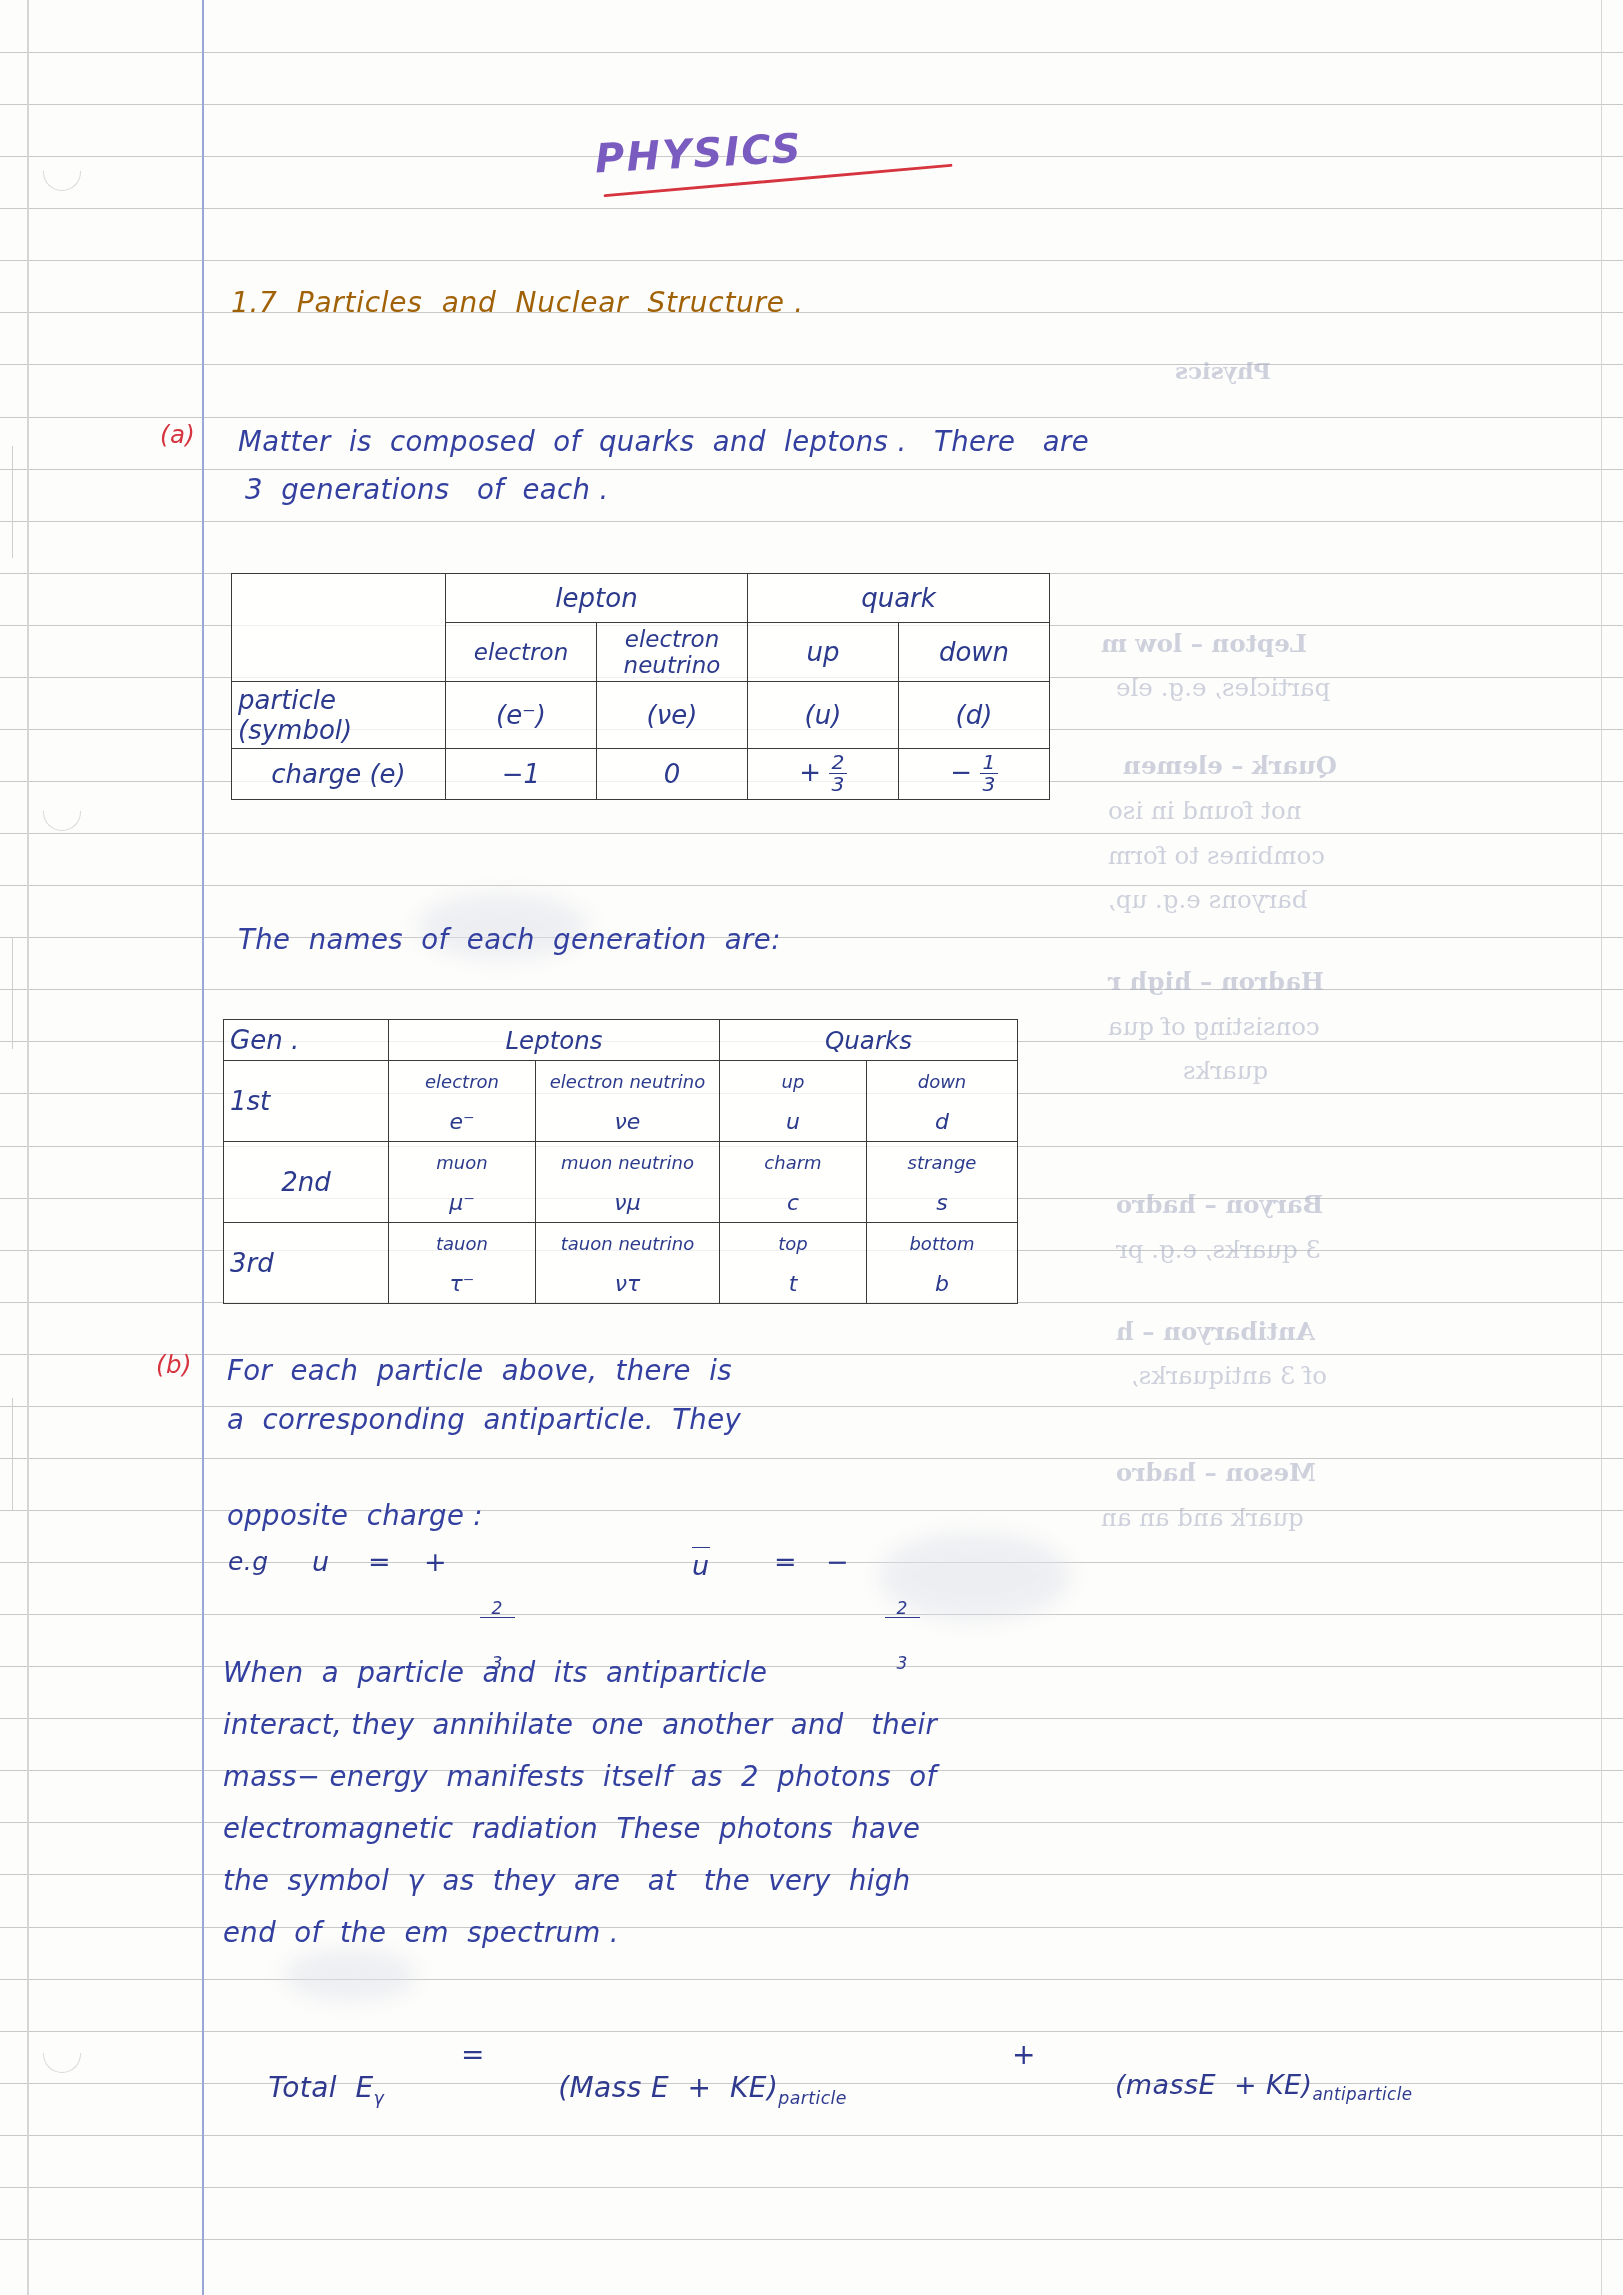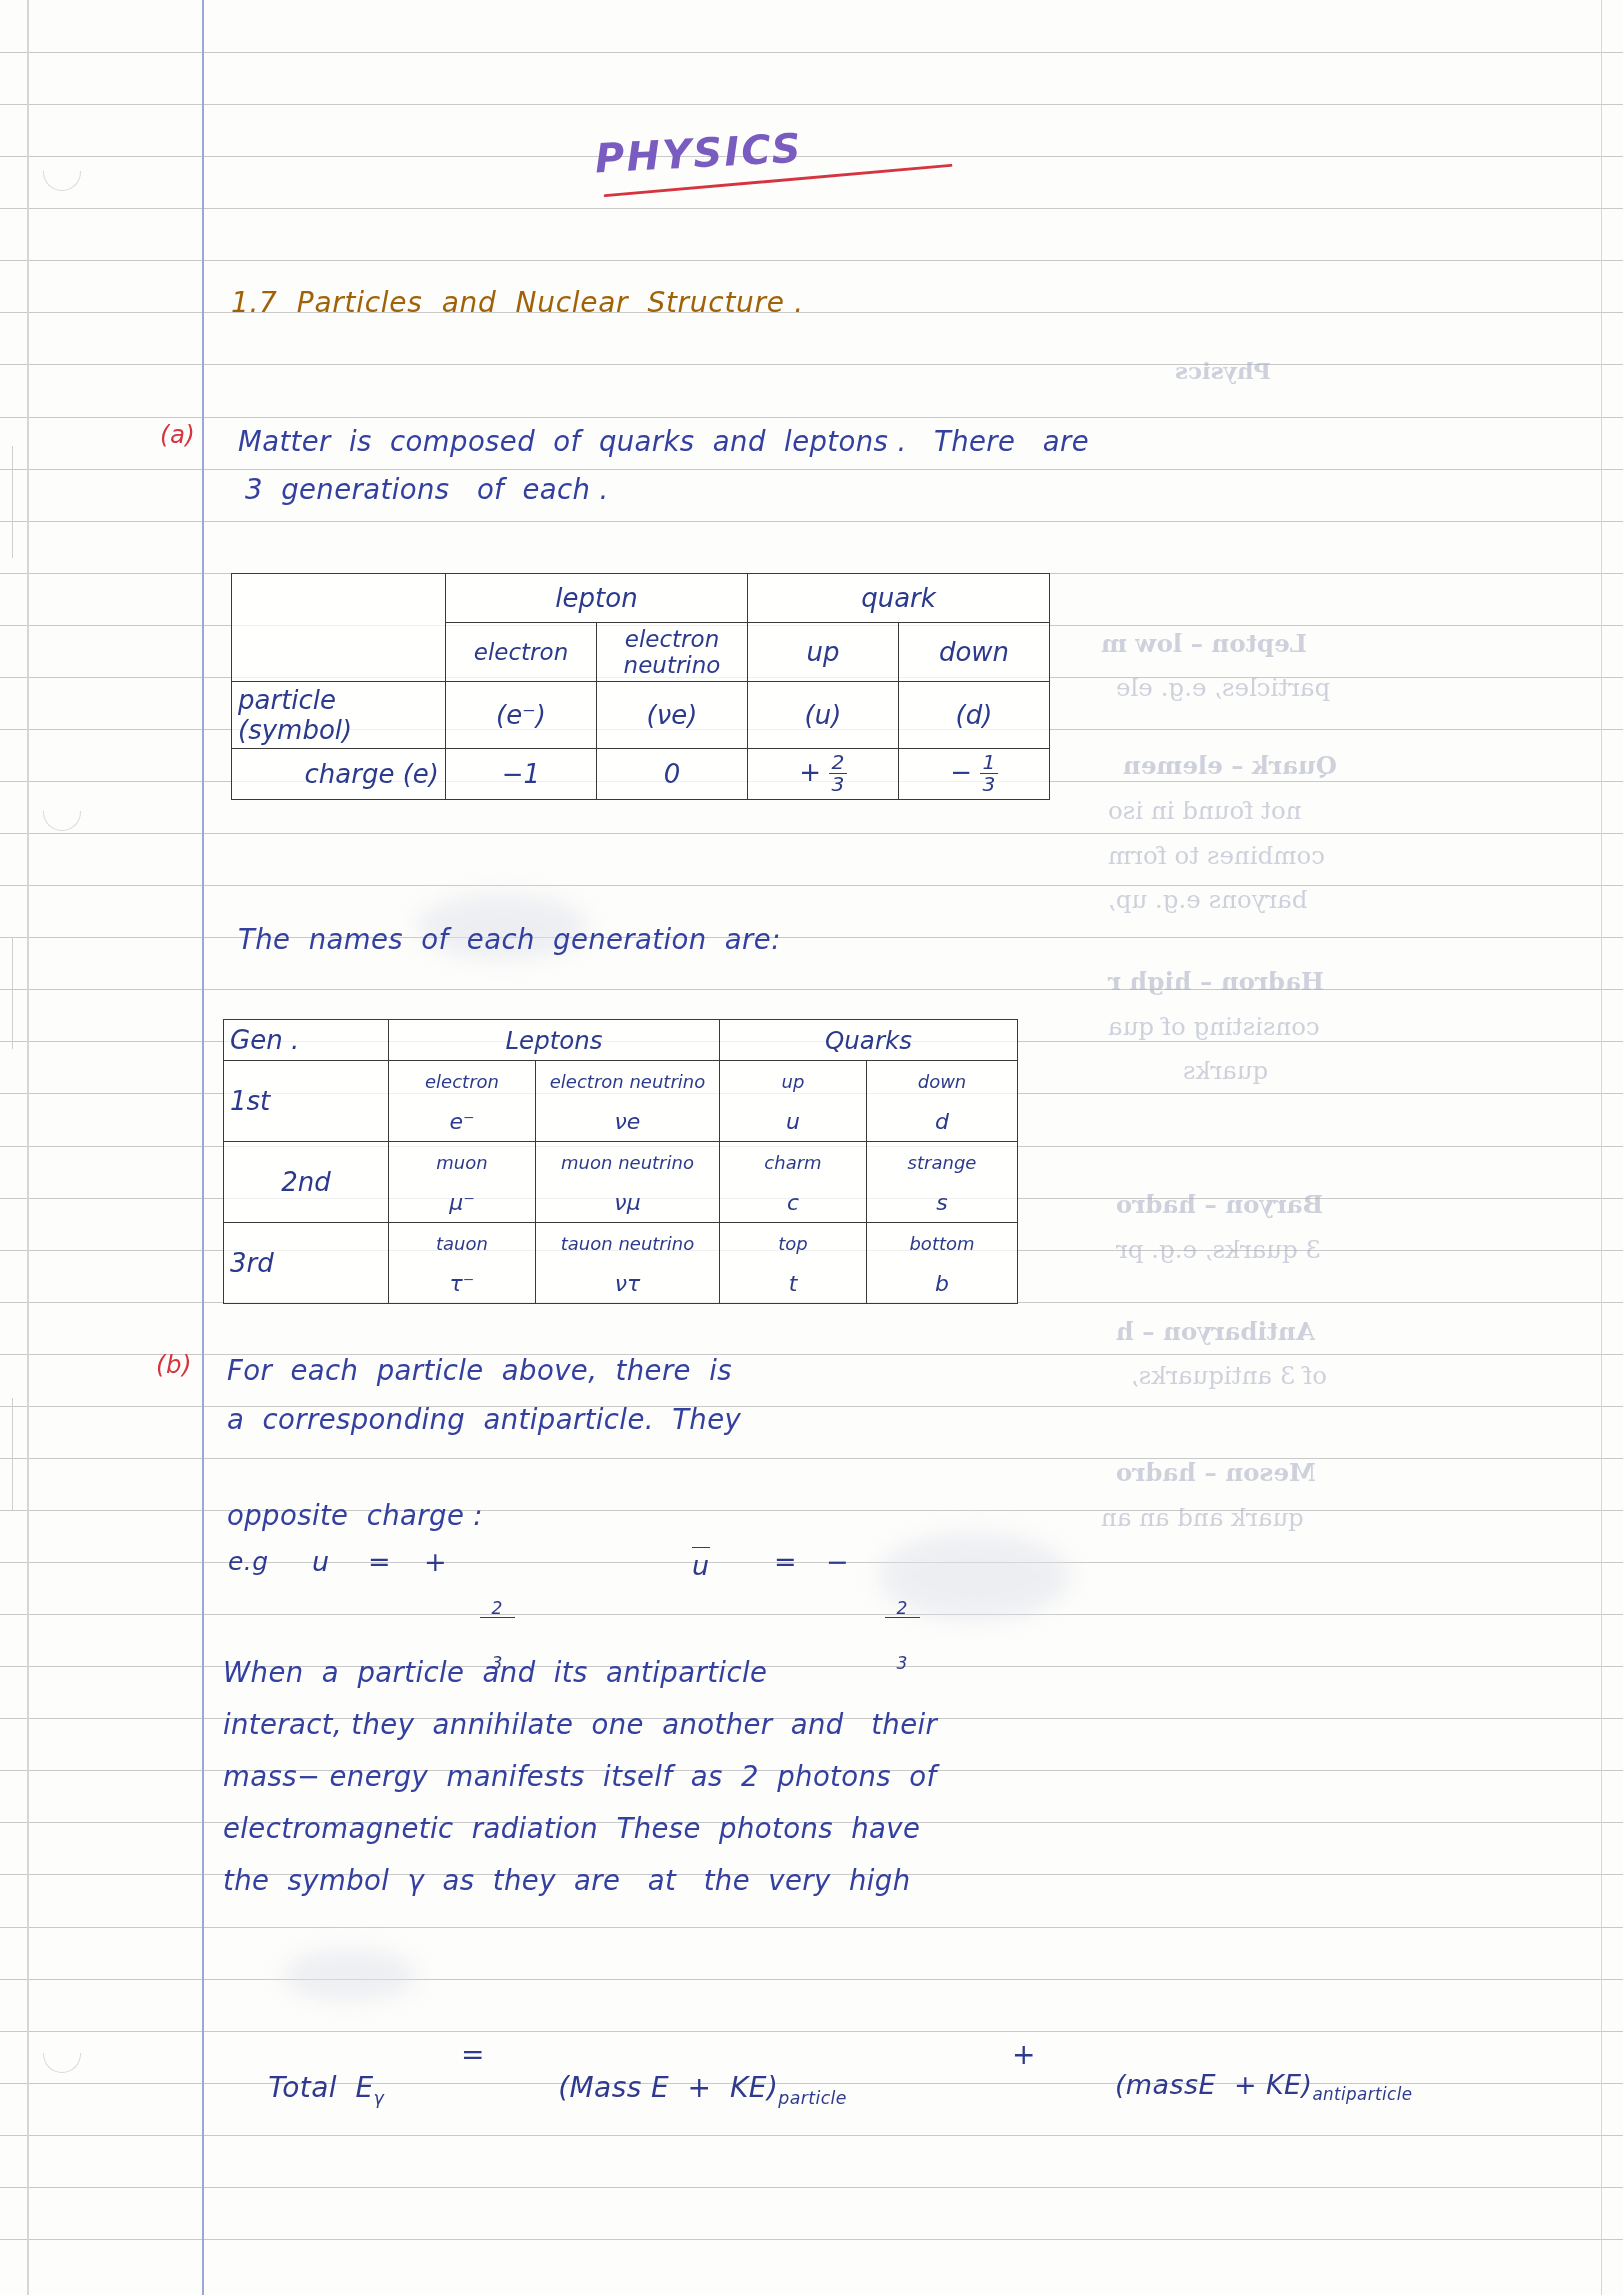--- a/index.html
+++ b/index.html
@@ -289,21 +289,21 @@
       <td style="text-align:left;">
         <span class="big">particle</span><br>
         <span class="big">(symbol)</span>
       </td>
       <td class="big">(e⁻)</td>
       <td class="big">(νe)</td>
       <td class="big">(u)</td>
       <td class="big">(d)</td>
     </tr>
     <tr>
-      <td class="big" style="text-align:right;">charge (e)</td>
+      <td class="big" style="text-align:center;">charge (e)</td>
       <td class="big">−1</td>
       <td class="big">0</td>
       <td class="big">
         <span>+</span>
         <span class="frac">
           <span class="num">2</span>
           <span class="den">3</span>
         </span>
       </td>
       <td class="big">
@@ -391,20 +391,21 @@
       <span class="num">2</span>
       <span class="den">3</span>
     </span>
   </div>
 
   <div class="hw body-text" style="left:223px;top:1700px;">interact, they  annihilate  one  another  and   their</div>
   <div class="hw body-text" style="left:223px;top:1648px;">When  a  particle  and  its  antiparticle</div>
   <div class="hw body-text" style="left:223px;top:1752px;">mass− energy  manifests  itself  as  2  photons  of</div>
   <div class="hw body-text" style="left:223px;top:1804px;">electromagnetic  radiation  These  photons  have</div>
   <div class="hw body-text" style="left:223px;top:1856px;">the  symbol  γ  as  they  are   at   the  very  high</div>
+  <div class="hw body-text" style="left:223px;top:1908px;">end  of  the  em  spectrum .</div>
 
   <div class="hw" style="left:231px;top:2038px;font-size:28px;">
     <span>Total  E</span><span class="sub">γ</span>
   </div>
   <div class="hw" style="left:461px;top:2038px;font-size:28px;">=</div>
   <div class="hw" style="left:521px;top:2038px;font-size:28px;">
     <span>(Mass E  +  KE)</span><span class="sub">particle</span>
   </div>
   <div class="hw" style="left:1012px;top:2038px;font-size:28px;">+</div>
   <div class="hw" style="left:1079px;top:2038px;font-size:27px;">

